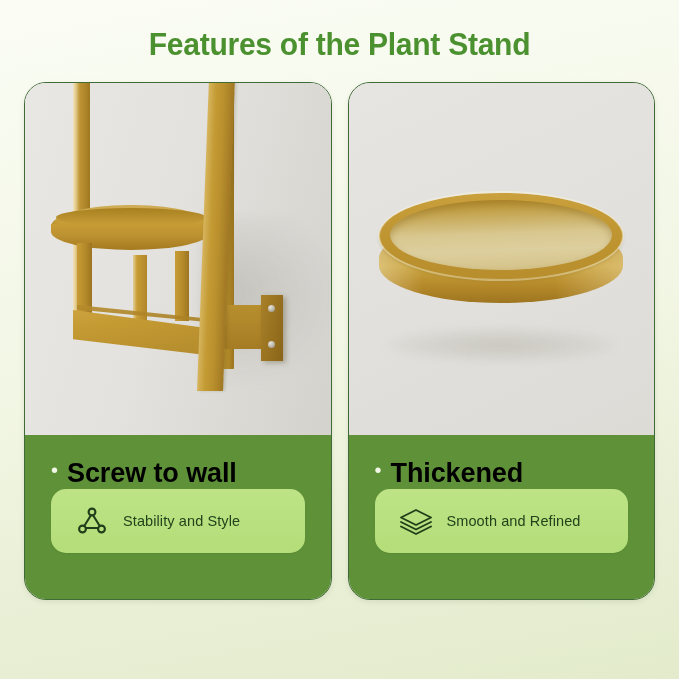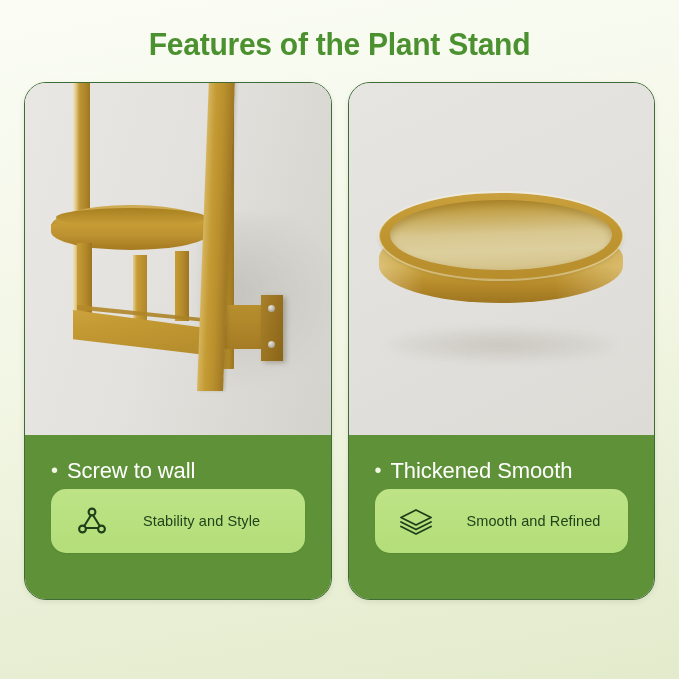--- a/index.html
+++ b/index.html
@@ -237,38 +237,38 @@
     align-items: flex-start;
     gap: 9px;
   }
   .bullet-dot {
     color: #f1f6e6;
     font-size: 20px;
     line-height: 26px;
     flex: 0 0 auto;
   }
   .bullet-text {
-    color: #ffffff;
-    font-size: 22px;
-    font-weight: normal;
+    color: #000000;
+    font-size: 27px;
+    font-weight: bold;
     line-height: 1.24;
     letter-spacing: -0.1px;
   }
 
   .tag-pill {
     position: absolute;
     left: 26px;
     right: 26px;
     bottom: 46px;
     height: 64px;
     background: linear-gradient(180deg, #bde386 0%, #b4de79 100%);
     border-radius: 15px;
     display: flex;
     align-items: center;
-    gap: 32px;
+    gap: 12px;
     padding: 0 22px;
     box-shadow: 0 1px 2px rgba(40,70,20,0.12);
   }
   .tag-icon {
     flex: 0 0 auto;
     width: 38px; height: 34px;
     display: flex;
     align-items: center;
     justify-content: center;
   }

